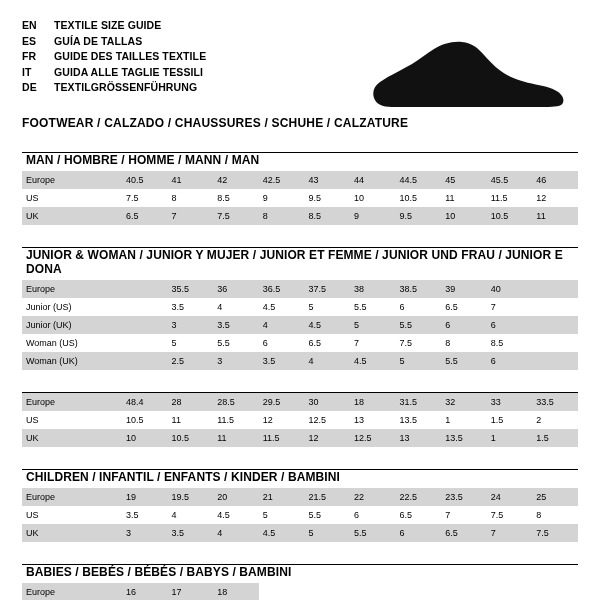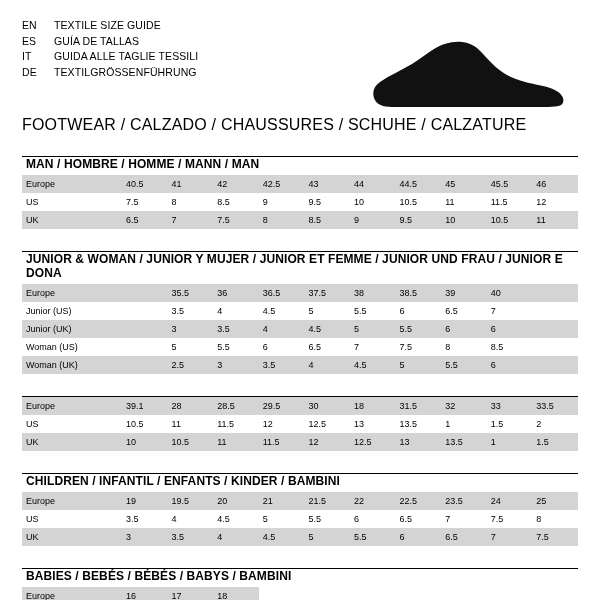--- a/index.html
+++ b/index.html
@@ -33,21 +33,21 @@
     display: flex;
     flex-direction: column;
     gap: 2px;
     padding-top: 1px;
   }
   .lang-row {
     display: flex;
     align-items: baseline;
     font-size: 10.5px;
     line-height: 13.5px;
-    font-weight: normal;
+    font-weight: bold;
     letter-spacing: 0.1px;
   }
   .lang-code {
     width: 32px;
     flex: 0 0 32px;
   }
   .lang-text {
     white-space: nowrap;
     text-align: center;
   }
@@ -55,22 +55,22 @@
   .shoe-wrap {
     width: 200px;
     height: 80px;
     position: relative;
     margin-right: 10px;
     margin-top: 16px;
   }
   .shoe-wrap svg { display: block; }
 
   .section-title {
-    font-size: 16px;
-    font-weight: normal;
+    font-size: 12px;
+    font-weight: bold;
     letter-spacing: 0.2px;
     margin-top: 6px;
     margin-bottom: 0;
   }
 
   
   .group {
     margin-top: 22px;
   }
   .group-title {
@@ -115,20 +115,24 @@
 
   <div class="header">
     <div class="lang-block">
       <div class="lang-row">
         <span class="lang-code">EN</span>
         <span class="lang-text">TEXTILE SIZE GUIDE</span>
       </div>
       <div class="lang-row">
         <span class="lang-code">ES</span>
         <span class="lang-text">GUÍA DE TALLAS</span>
+      </div>
+      <div class="lang-row">
+        <span class="lang-code">FR</span>
+        <span class="lang-text">GUIDE DES TAILLES TEXTILE</span>
       </div>
       <div class="lang-row">
         <span class="lang-code">IT</span>
         <span class="lang-text">GUIDA ALLE TAGLIE TESSILI</span>
       </div>
       <div class="lang-row">
         <span class="lang-code">DE</span>
         <span class="lang-text">TEXTILGRÖSSENFÜHRUNG</span>
       </div>
     </div>
@@ -268,21 +272,21 @@
     </tbody>
       </table>
   </div>
 
   <div class="group">
     <div class="divider"></div>
     <table class="size">
       <tbody>
           <tr class="shaded">
         <td class="label">Europe</td>
-        <td>39.1</td>
+        <td>48.4</td>
         <td>28</td>
         <td>28.5</td>
         <td>29.5</td>
         <td>30</td>
         <td>18</td>
         <td>31.5</td>
         <td>32</td>
         <td>33</td>
         <td>33.5</td>
       </tr>

